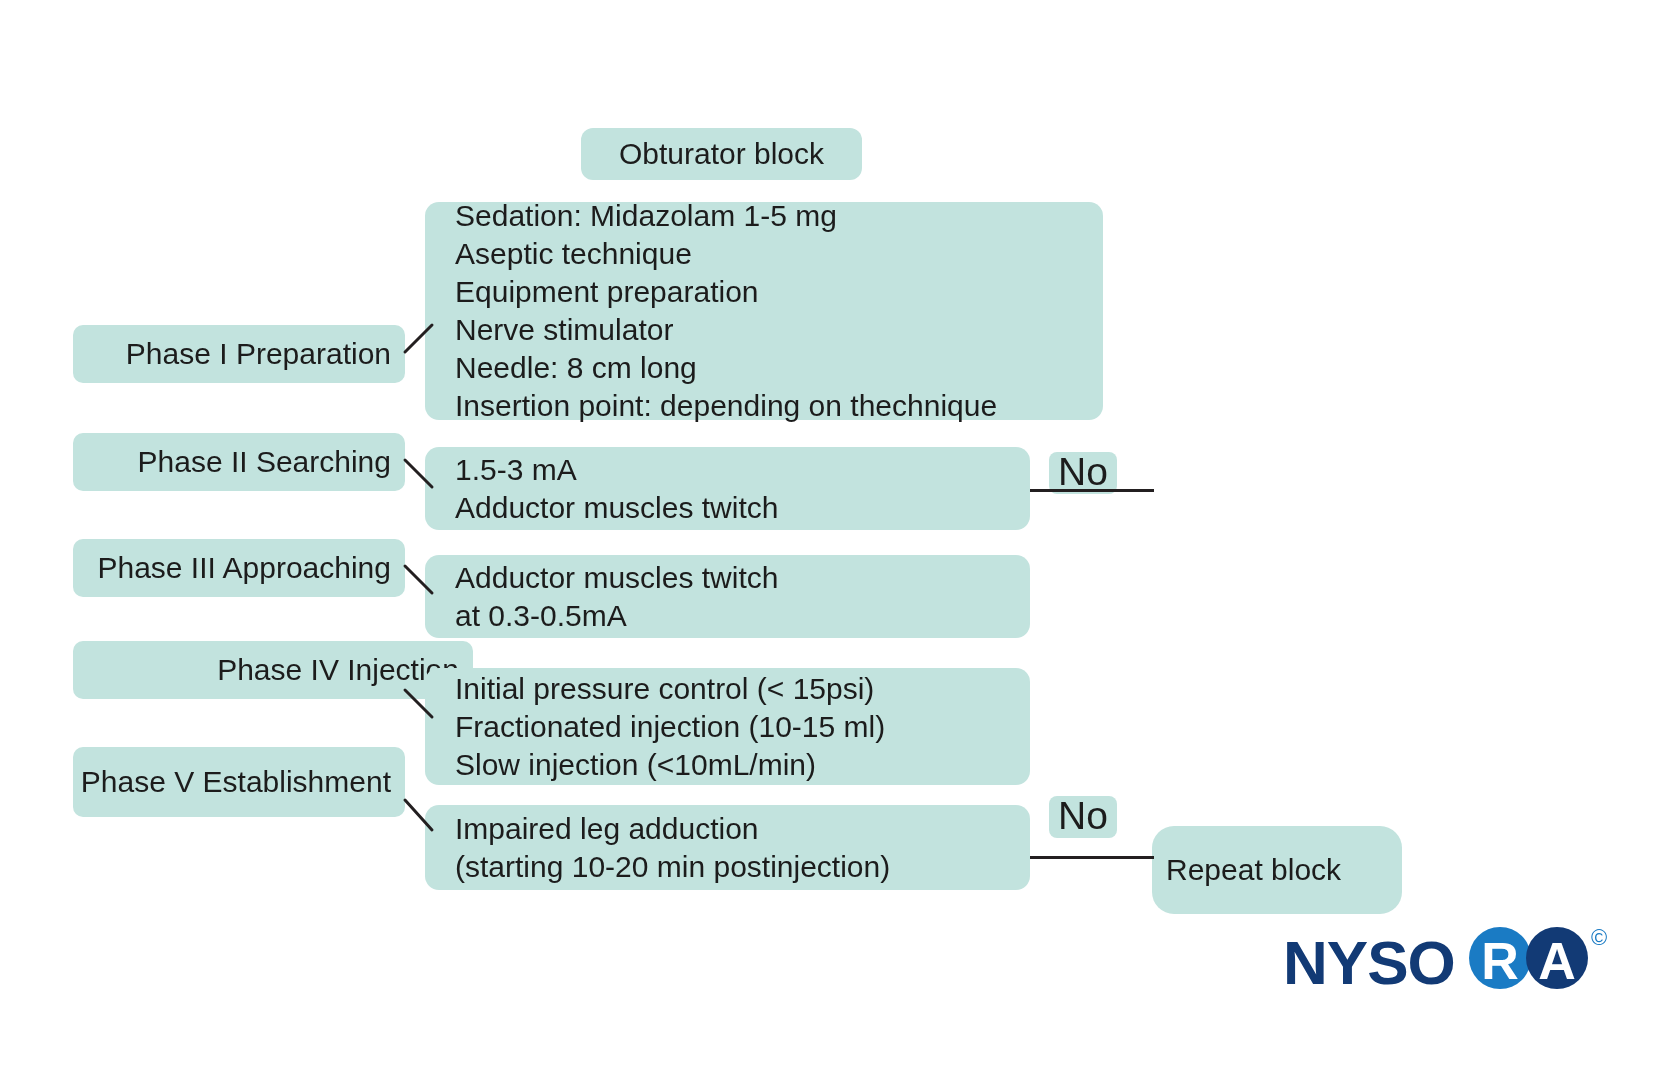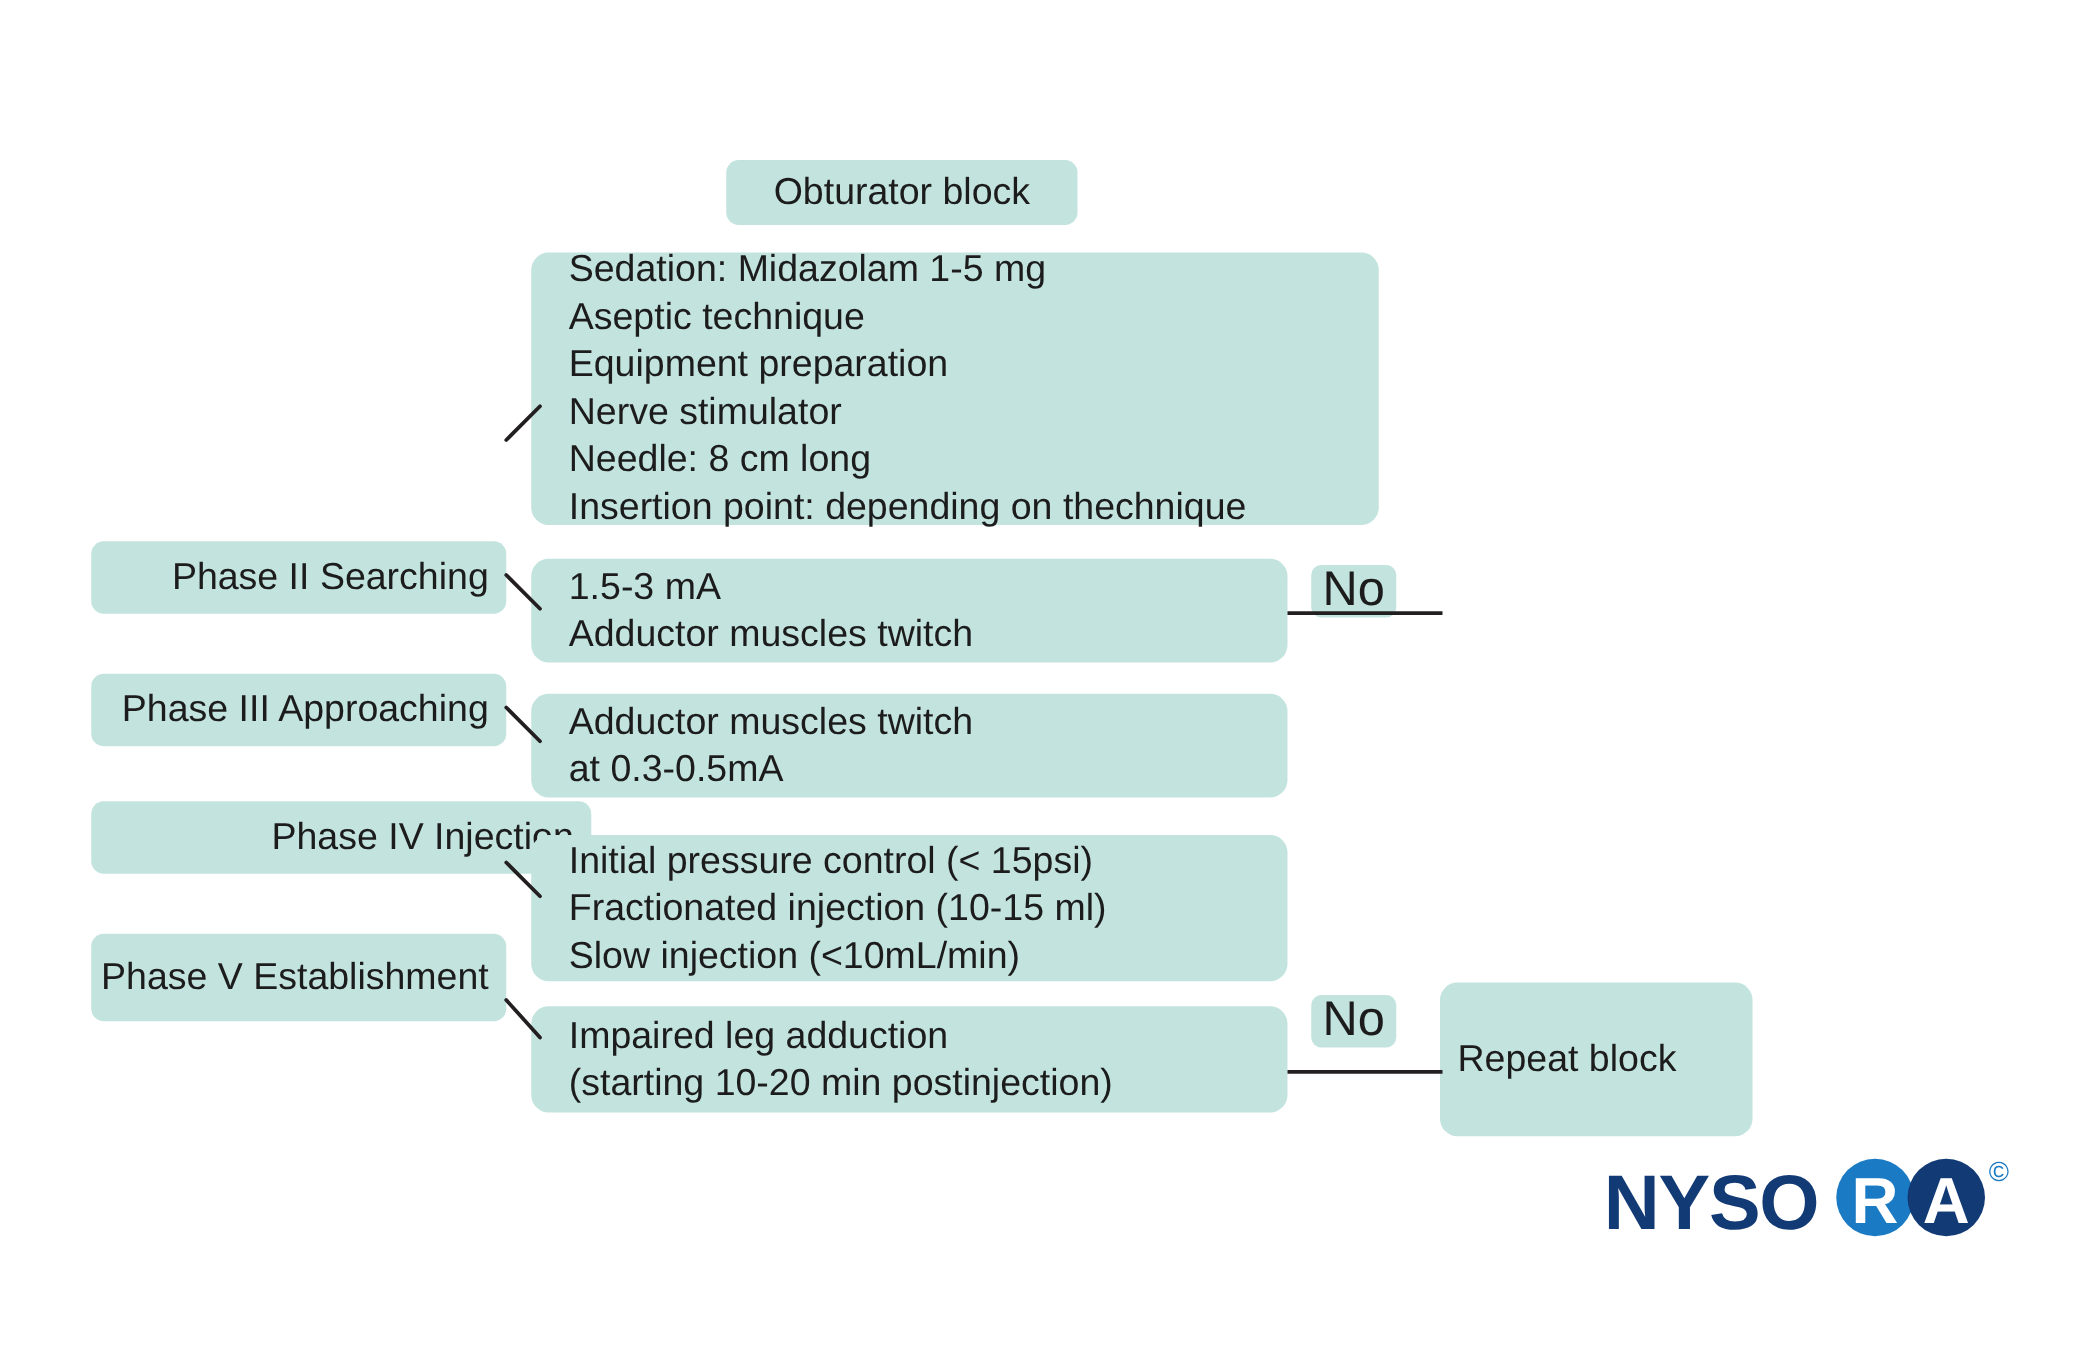--- a/index.html
+++ b/index.html
@@ -133,24 +133,27 @@
     font-size: 22px;
     color: #1a7bc4;
     font-family: "Liberation Sans", sans-serif;
   }
 </style>
 </head>
 <body>
 
 <div id="canvas">
 
-  <div class="box title" style="left:581px; top:128px; width:281px; height:52px;">
+  <div class="box title" style="left:581px; top:128px; width:281px; height:52px;border-radius:12px;">
     <span>Obturator block</span>
   </div>
 
+  <div class="box phase" style="left:73px; top:325px; width:332px; height:58px;">
+    <span>Phase I Preparation</span>
+  </div>
   <div class="box phase" style="left:73px; top:433px; width:332px; height:58px;">
     <span>Phase II Searching</span>
   </div>
   <div class="box phase" style="left:73px; top:539px; width:332px; height:58px;">
     <span>Phase III Approaching</span>
   </div>
   <div class="box phase" style="left:73px; top:641px; width:400px; height:58px;">
     <span>Phase IV Injection</span>
   </div>
   <div class="box phase" style="left:73px; top:747px; width:332px; height:70px;">
@@ -181,21 +184,21 @@
 Fractionated injection (10-15 ml)
 Slow injection (&lt;10mL/min)</span>
   </div>
 
   <div class="box detail" style="left:425px; top:805px; width:605px; height:85px;">
     <span>Impaired leg adduction
 (starting 10-20 min postinjection)</span>
   </div>
 
 
-  <div class="box outcome" style="left:1152px; top:786px; width:250px; height:123px;">
+  <div class="box outcome" style="left:1152px; top:826px; width:250px; height:88px;border-radius:22px;">
     <span>Repeat block</span>
   </div>
 
   <div class="nolabel" style="left:1049px; top:452px;">
     <span>No</span>
   </div>
   <div class="nolabel" style="left:1049px; top:796px;">
     <span>No</span>
   </div>
 

